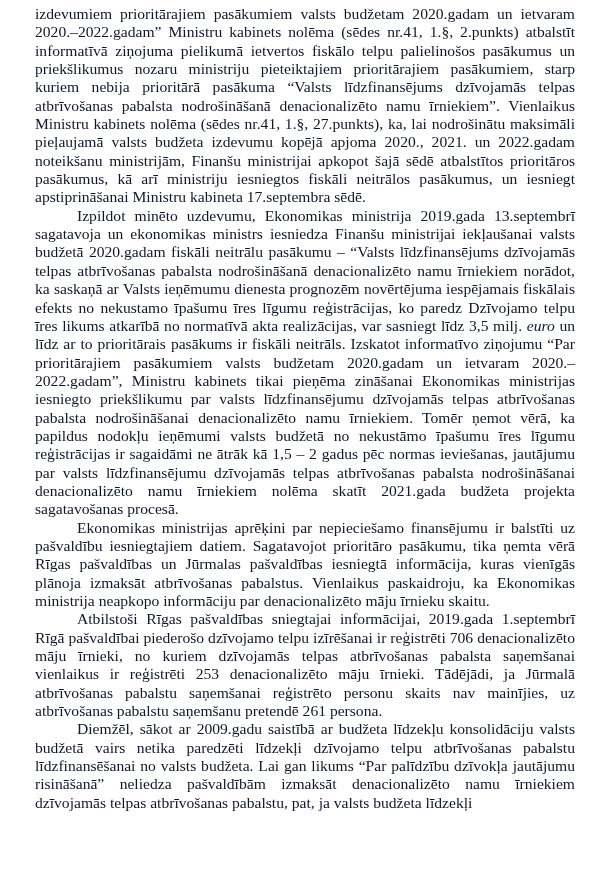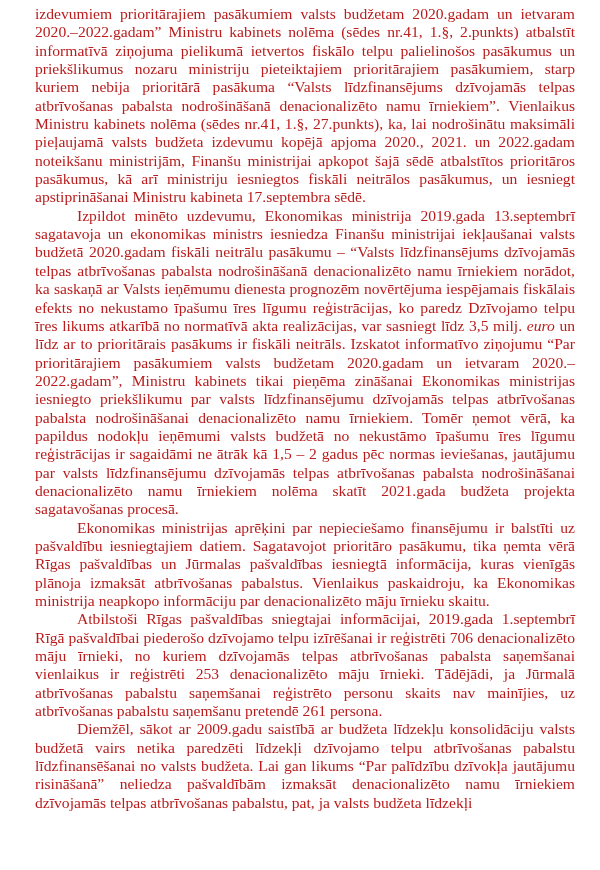--- a/index.html
+++ b/index.html
@@ -14,21 +14,21 @@
       position: relative;
     }
     .page {
       position: absolute;
       left: 35px;
       top: 5px;
       width: 540px;
       font-family: "Liberation Serif", "DejaVu Serif", serif;
       font-size: 15.6px;
       line-height: 18.35px;
-      color: #b91c1c;
+      color: #0f172a;
       text-align: justify;
     }
     .para {
       margin: 0;
       padding: 0;
       text-indent: 42px;
       hyphens: none;
     }
     .para.continued {
       text-indent: 0;

